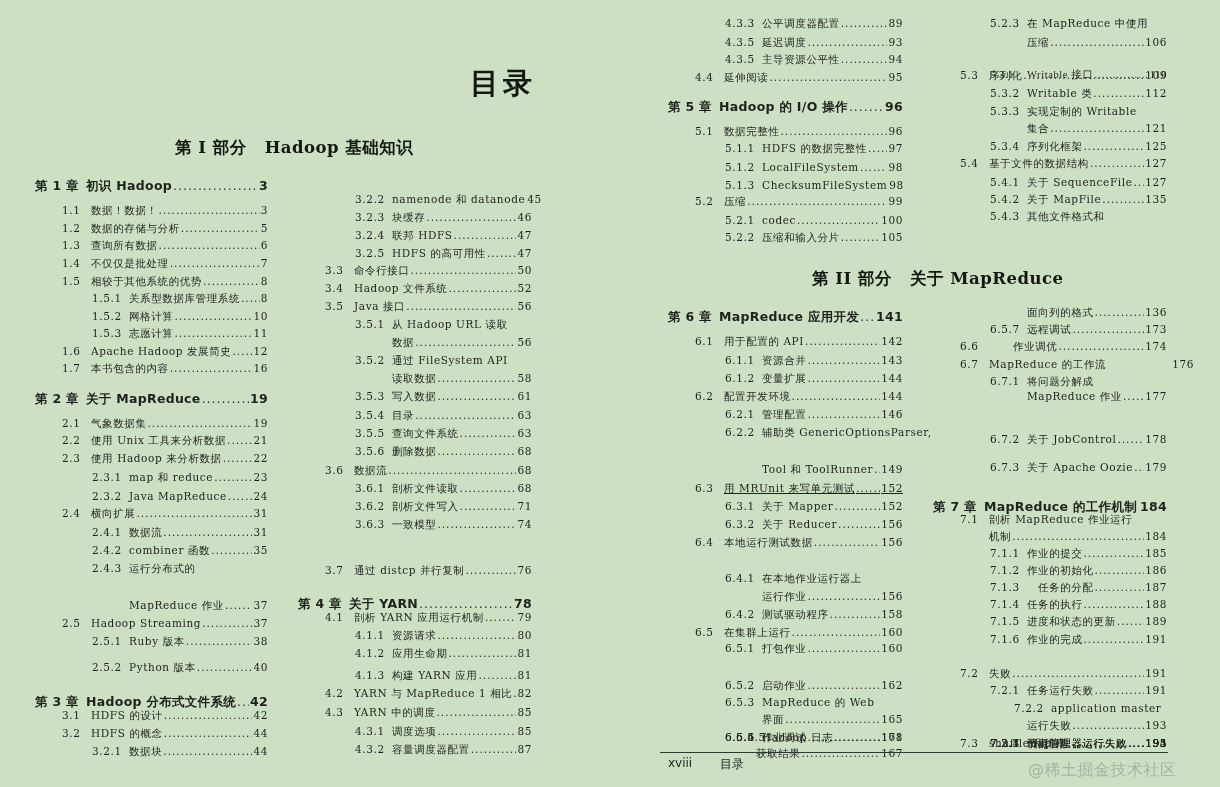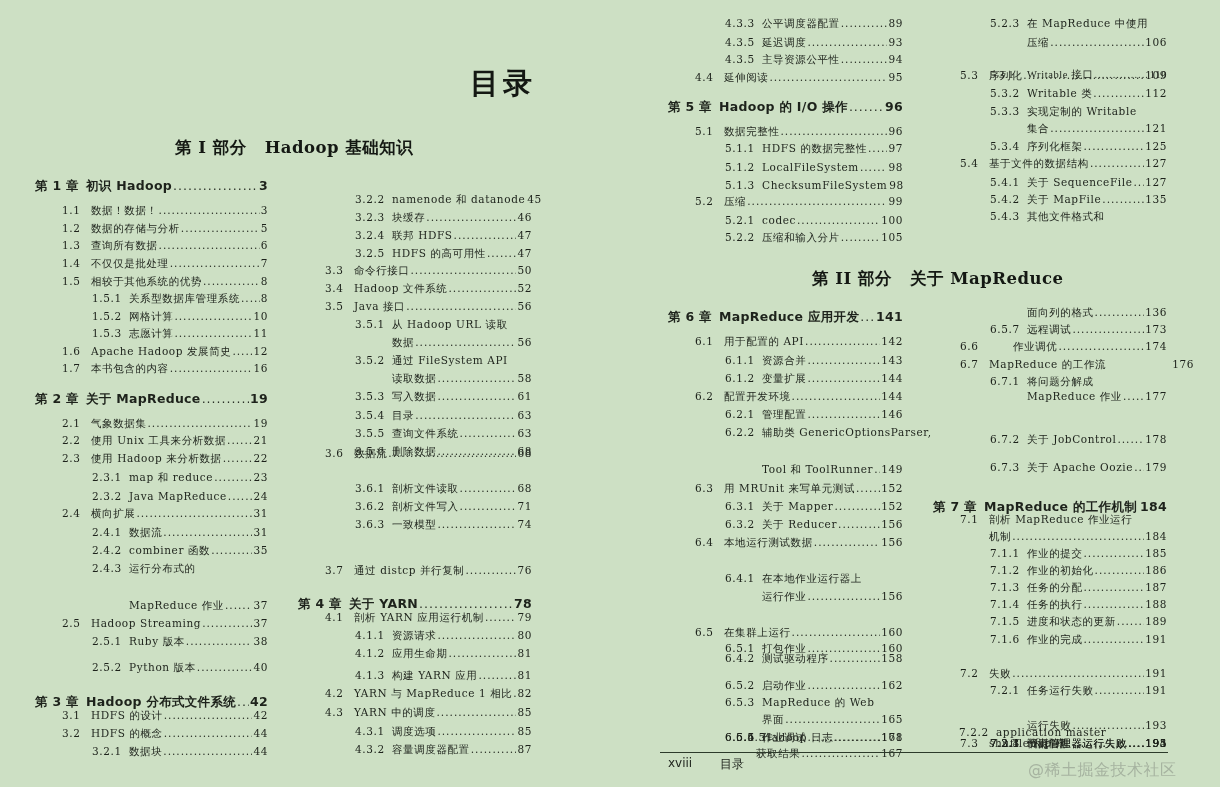--- a/index.html
+++ b/index.html
@@ -398,21 +398,21 @@
         </span>
       </div>
       <div class="row" style="left: 298px; top: 444px; width: 234px;">
         <span class="num" style="left: 57px;">3.5.6</span>
         <span class="ttl" style="left: 94px;">
           <span class="txt">删除数据</span>
           <span class="dots"></span>
           <span class="pg">68</span>
         </span>
       </div>
-      <div class="row" style="left: 298px; top: 446px; width: 234px;">
+      <div class="row" style="left: 298px; top: 463px; width: 234px;">
         <span class="num" style="left: 27px;">3.6</span>
         <span class="ttl" style="left: 56px;">
           <span class="txt">数据流</span>
           <span class="dots"></span>
           <span class="pg">68</span>
         </span>
       </div>
       <div class="row" style="left: 298px; top: 481px; width: 234px;">
         <span class="num" style="left: 57px;">3.6.1</span>
         <span class="ttl" style="left: 94px;">
@@ -671,21 +671,21 @@
       </div>
       <div class="row" style="left: 668px; top: 462px; width: 235px;">
         <span class="ttl" style="left: 94px;">
           <span class="txt">Tool 和 ToolRunner</span>
           <span class="dots"></span>
           <span class="pg">149</span>
         </span>
       </div>
       <div class="row" style="left: 668px; top: 481px; width: 235px;">
         <span class="num" style="left: 27px;">6.3</span>
-        <span class="ttl" style="left: 56px;">
+        <span class="ttl" style="left: 56px; text-decoration: underline;">
           <span class="txt">用 MRUnit 来写单元测试</span>
           <span class="dots"></span>
           <span class="pg">152</span>
         </span>
       </div>
       <div class="row" style="left: 668px; top: 499px; width: 235px;">
         <span class="num" style="left: 57px;">6.3.1</span>
         <span class="ttl" style="left: 94px;">
           <span class="txt">关于 Mapper</span>
           <span class="dots"></span>
@@ -714,21 +714,21 @@
           <span class="txt">在本地作业运行器上</span>
         </span>
       </div>
       <div class="row" style="left: 668px; top: 589px; width: 235px;">
         <span class="ttl" style="left: 94px;">
           <span class="txt">运行作业</span>
           <span class="dots"></span>
           <span class="pg">156</span>
         </span>
       </div>
-      <div class="row" style="left: 668px; top: 607px; width: 235px; margin-top: 44px;">
+      <div class="row" style="left: 668px; top: 607px; width: 235px;">
         <span class="num" style="left: 57px;">6.4.2</span>
         <span class="ttl" style="left: 94px;">
           <span class="txt">测试驱动程序</span>
           <span class="dots"></span>
           <span class="pg">158</span>
         </span>
       </div>
       <div class="row" style="left: 668px; top: 625px; width: 235px;">
         <span class="num" style="left: 27px;">6.5</span>
         <span class="ttl" style="left: 56px;">
@@ -972,21 +972,21 @@
       <div class="row" style="left: 933px; top: 563px; width: 234px;">
         <span class="num" style="left: 57px;">7.1.2</span>
         <span class="ttl" style="left: 94px;">
           <span class="txt">作业的初始化</span>
           <span class="dots"></span>
           <span class="pg">186</span>
         </span>
       </div>
       <div class="row" style="left: 933px; top: 580px; width: 234px;">
         <span class="num" style="left: 57px;">7.1.3</span>
-        <span class="ttl" style="left: 94px; align-items: flex-end;">
+        <span class="ttl" style="left: 105px; align-items: flex-end;">
           <span class="txt">任务的分配</span>
           <span class="dots"></span>
           <span class="pg">187</span>
         </span>
       </div>
       <div class="row" style="left: 933px; top: 597px; width: 234px;">
         <span class="num" style="left: 57px;">7.1.4</span>
         <span class="ttl" style="left: 94px;">
           <span class="txt">任务的执行</span>
           <span class="dots"></span>
@@ -1018,21 +1018,21 @@
         </span>
       </div>
       <div class="row" style="left: 933px; top: 683px; width: 234px;">
         <span class="num" style="left: 57px;">7.2.1</span>
         <span class="ttl" style="left: 94px;">
           <span class="txt">任务运行失败</span>
           <span class="dots"></span>
           <span class="pg">191</span>
         </span>
       </div>
-      <div class="row" style="left: 902px; top: 701px; width: 234px; margin-top: 24px;">
+      <div class="row" style="left: 957px; top: 701px; width: 234px;">
         <span class="num" style="left: 57px;">7.2.2</span>
         <span class="ttl" style="left: 94px;">
           <span class="txt">application master</span>
         </span>
       </div>
       <div class="row" style="left: 933px; top: 718px; width: 234px;">
         <span class="ttl" style="left: 94px;">
           <span class="txt">运行失败</span>
           <span class="dots"></span>
           <span class="pg">193</span>

